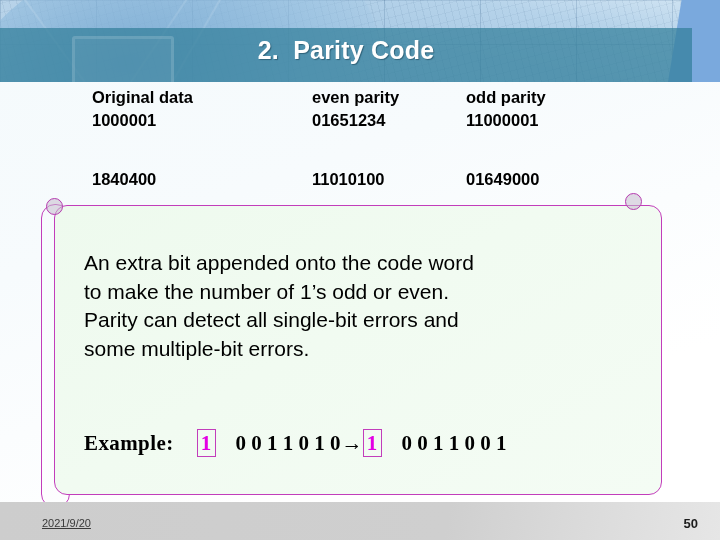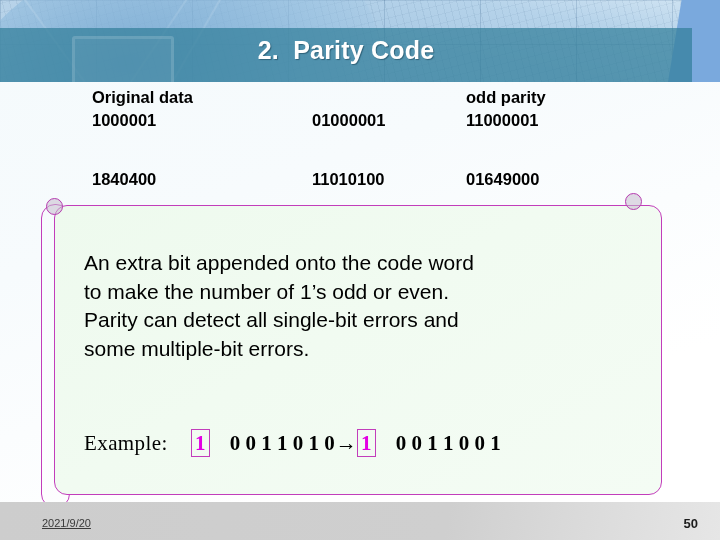--- a/index.html
+++ b/index.html
@@ -194,21 +194,21 @@
   .example-line {
     position: absolute;
     left: 84px;
     top: 429px;
     display: flex;
     align-items: center;
     font-family: "Liberation Serif", serif;
   }
   .ex-label {
     font-size: 21px;
-    font-weight: normal;
+    font-weight: bold;
     color: #000000;
     letter-spacing: 0.4px;
     white-space: pre;
   }
   .ex-spacer { width: 23px; }
   .boxed-bit {
     display: inline-flex;
     align-items: center;
     justify-content: center;
     width: 19px;
@@ -281,26 +281,27 @@
     <div class="right-blue"></div>
     <div class="teal-band"></div>
     <div class="laptop-ghost"></div>
     <div class="slide-title">2.  Parity Code</div>
   </div>
 
   <div class="data-table">
 
     <div class="tbl-row">
       <span class="cell c0">Original data</span>
+      <span class="cell c1">even parity</span>
       <span class="cell c2">odd parity</span>
     </div>
 
     <div class="tbl-row">
       <span class="cell c0">1000001</span>
-      <span class="cell c1">01000001</span>
+      <span class="cell c1">01651234</span>
       <span class="cell c2">11000001</span>
     </div>
 
     <div class="tbl-row gap"></div>
 
     <div class="tbl-row">
       <span class="cell c0">1840400</span>
       <span class="cell c1">11010100</span>
       <span class="cell c2">01649000</span>
     </div>

